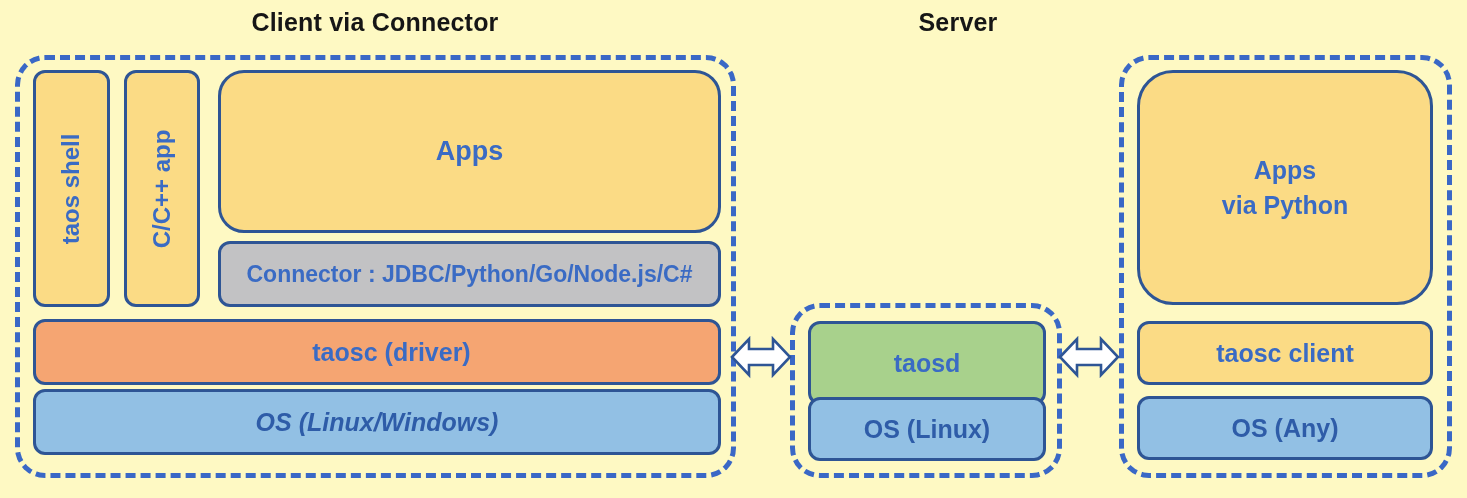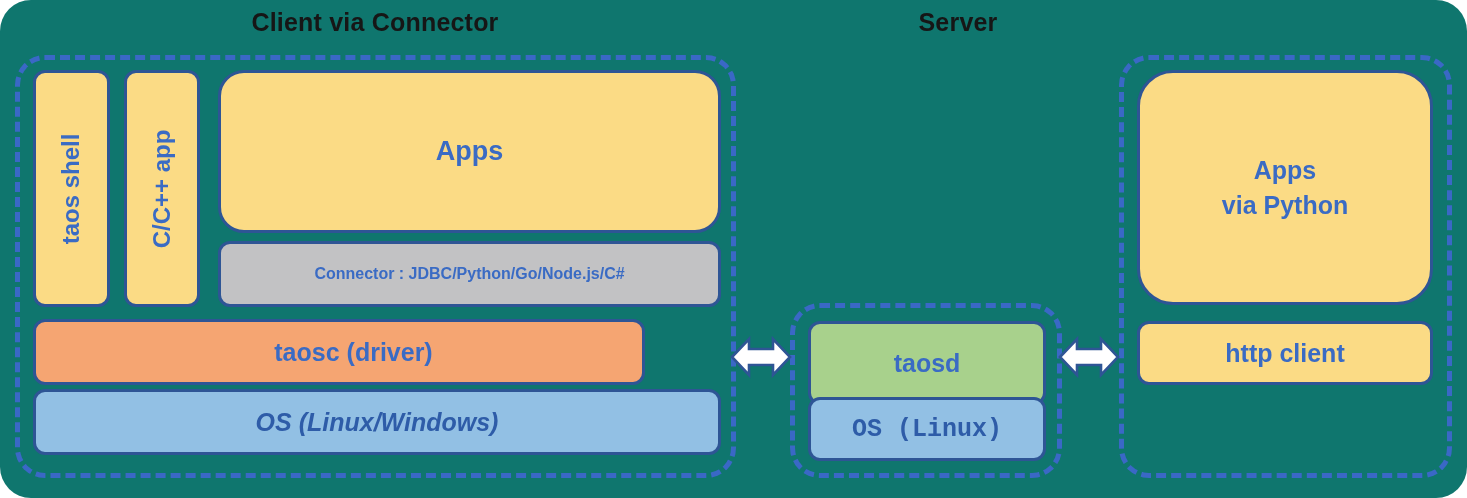--- a/index.html
+++ b/index.html
@@ -5,23 +5,22 @@
   html, body {
     margin: 0;
     padding: 0;
     background: #ffffff;
     font-family: "Liberation Sans", sans-serif;
   }
   #stage {
     position: relative;
     width: 1467px;
     height: 498px;
-    background: #0f766e;
+    background: #fef9c3;
     overflow: hidden;
-    border-radius: 31px;
   }
   .section-title {
     position: absolute;
     top: 8px;
     transform: translateX(-50%);
     font-size: 25px;
     font-weight: bold;
     color: var(--title-color, #161616);
     white-space: nowrap;
     letter-spacing: 0.2px;
@@ -43,21 +42,21 @@
     justify-content: center;
     text-align: center;
     font-weight: bold;
     color: var(--label-blue, #3A6BC4);
     font-size: 25px;
   }
   .box.yellow { background: var(--yellow, #FBDB85); }
   .box.orange { background: var(--orange, #F5A572); }
   .box.green  { background: var(--green, #A8D18C); }
   .box.bluefill { background: var(--blue-fill, #92C0E4); color: var(--label-navy, #2E5CA8); }
-  .box.gray { background: var(--gray, #C2C2C4); font-size: 16px; }
+  .box.gray { background: var(--gray, #C2C2C4); font-size: 23px; }
   .box.big-radius { border-radius: 26px; }
   .box.xl-radius { border-radius: 36px; }
   .vertical-label {
     transform: rotate(-90deg);
     white-space: nowrap;
     font-size: 24px;
   }
   .two-line { line-height: 1.4; }
   .arrow-svg {
     position: absolute;
@@ -80,42 +79,45 @@
   </div>
   <div class="box yellow" style="left:124px; top:70px; width:76px; height:237px;">
     <span class="vertical-label">C/C++ app</span>
   </div>
   <div class="box yellow big-radius" style="left:218px; top:70px; width:503px; height:163px; font-size:27px;">
     <span>Apps</span>
   </div>
   <div class="box gray" style="left:218px; top:241px; width:503px; height:66px;">
     <span>Connector : JDBC/Python/Go/Node.js/C#</span>
   </div>
-  <div class="box orange" style="left:33px; top:319px; width:612px; height:66px;padding-left:29px;">
+  <div class="box orange" style="left:33px; top:319px; width:688px; height:66px;padding-left:29px;">
     <span>taosc (driver)</span>
   </div>
   <div class="box bluefill" style="left:33px; top:389px; width:688px; height:66px;font-style:italic;">
     <span>OS (Linux/Windows)</span>
   </div>
 
   <div class="box green" style="left:808px; top:321px; width:238px; height:84px;">
     <span>taosd</span>
   </div>
-  <div class="box bluefill" style="left:808px; top:397px; width:238px; height:64px;font-family:Liberation Mono, monospace;">
+  <div class="box bluefill" style="left:808px; top:397px; width:238px; height:64px;">
     <span>OS (Linux)</span>
   </div>
 
   <div class="box yellow xl-radius two-line" style="left:1137px; top:70px; width:296px; height:235px;">
     <span>
       <span style="display:block;">Apps</span>
       <span style="display:block;">via Python</span>
     </span>
   </div>
   <div class="box yellow" style="left:1137px; top:321px; width:296px; height:64px;">
-    <span>http client</span>
+    <span>taosc client</span>
+  </div>
+  <div class="box bluefill" style="left:1137px; top:396px; width:296px; height:64px;">
+    <span>OS (Any)</span>
   </div>
 
   <svg class="arrow-svg" style="left:730px; top:334px;" width="62" height="46" viewBox="0 0 62 46">
     <path d="M2 23 L19 5 L19 15 L43 15 L43 5 L60 23 L43 41 L43 31 L19 31 L19 41 Z" fill="#ffffff" stroke="#2E5595" stroke-width="2.6" stroke-linejoin="miter"></path>
   </svg>
   <svg class="arrow-svg" style="left:1058px; top:334px;" width="62" height="46" viewBox="0 0 62 46">
     <path d="M2 23 L19 5 L19 15 L43 15 L43 5 L60 23 L43 41 L43 31 L19 31 L19 41 Z" fill="#ffffff" stroke="#2E5595" stroke-width="2.6" stroke-linejoin="miter"></path>
   </svg>
 
 </div>

